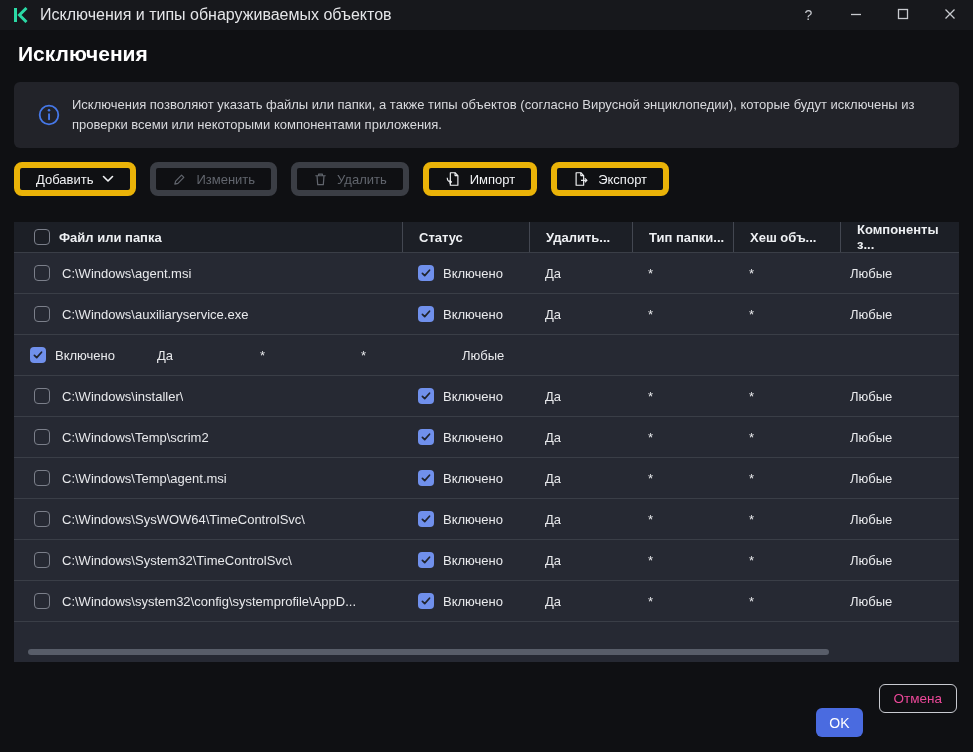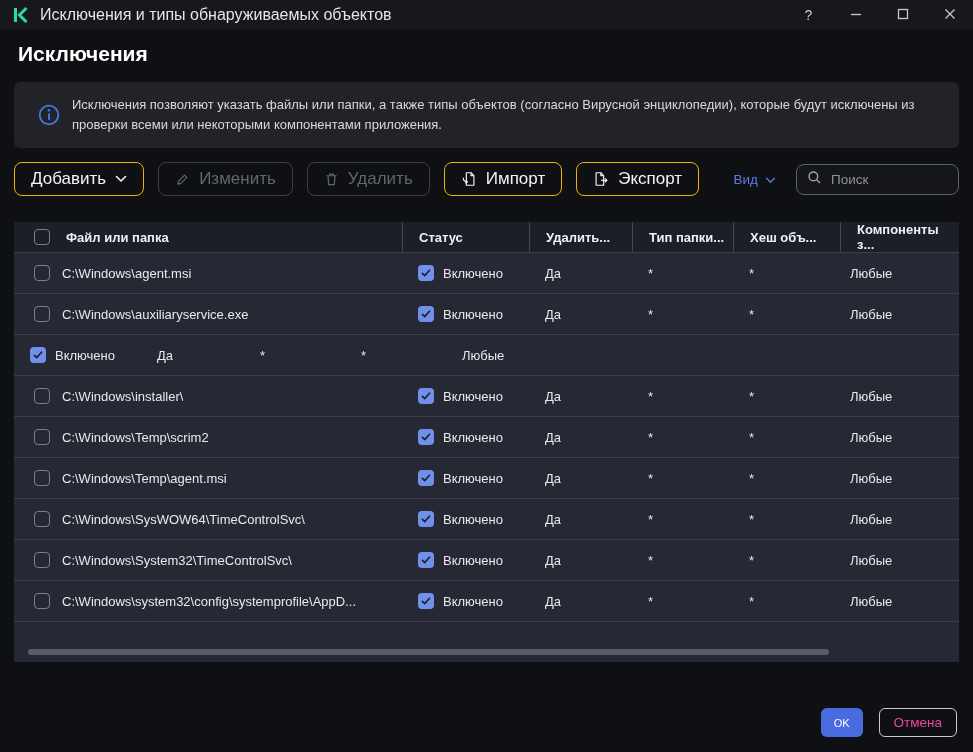--- a/index.html
+++ b/index.html
@@ -27,22 +27,22 @@
   }
   .banner-icon { margin-left:24px; flex:0 0 auto; display:flex; }
   .banner-text { margin-left:12px; font-size:13px; line-height:20px; color:#d8d9dd; max-width:850px; }
   
   .toolbar {
     position:absolute; left:14px; top:162px; width:945px; height:34px;
     display:flex; align-items:center; gap:14px;
   }
   .btn {
     display:inline-flex; align-items:center; gap:9px; height:34px; padding:0 16px;
-    border:1px solid #eab308; border-radius:8px; background:transparent;
-    color:#f2f3f5; font-size:17px; cursor:pointer; white-space:nowrap;
+    border:6px solid #eab308; border-radius:8px; background:transparent;
+    color:#f2f3f5; font-size:13px; cursor:pointer; white-space:nowrap;
   }
   .btn svg { display:block; }
   .btn.disabled { border-color:#3b3e45; color:#61656d; cursor:default; }
   .toolbar-right { margin-left:auto; display:flex; align-items:center; gap:20px; }
   .view-link { display:inline-flex; align-items:center; gap:7px; color:#5a7ce8;
                font-size:13.5px; cursor:pointer; }
   .search-box {
     width:163px; height:31px; border:1px solid #5d616b; border-radius:8px;
     background:#15161a; display:flex; align-items:center; padding:0 10px; gap:9px;
   }
@@ -50,21 +50,21 @@
     flex:1; min-width:0; background:transparent; border:none; outline:none;
     color:#e8e9ec; font-size:13.5px; font-family:"Liberation Sans", sans-serif;
   }
   .search-box input::placeholder { color:#90939b; }
   
   .table { position:absolute; left:14px; top:222px; width:945px; height:440px; }
   .thead { display:flex; height:30px; background:#1c1f26; align-items:stretch; }
   .th { display:flex; align-items:center; font-size:13px; font-weight:bold; color:#eef0f3;
         padding-left:16px; cursor:pointer; }
   .th + .th { border-left:1px solid #434751; }
-  .th.col-path { padding-left:20px; gap:16px; }
+  .th.col-path { padding-left:20px; gap:9px; }
   .col-path   { width:388px; flex:0 0 auto; }
   .col-status { width:127px; flex:0 0 auto; }
   .col-added  { width:103px; flex:0 0 auto; }
   .col-type   { width:101px; flex:0 0 auto; }
   .col-hash   { width:107px; flex:0 0 auto; }
   .col-comp   { flex:1 1 auto; }
   .tbody { background:#262933; }
   .tr { display:flex; height:41px; border-top:1px solid #3a3e47; align-items:stretch; cursor:pointer; }
   .td { display:flex; align-items:center; font-size:13px; color:#e8e9ec; padding-left:16px;
         overflow:hidden; white-space:nowrap; }
@@ -81,22 +81,23 @@
   .path-text { overflow:hidden; white-space:nowrap; }
   .filler { height:41px; border-top:1px solid #3a3e47; position:relative; background:#262933; }
   .hscrollbar {
     position:absolute; left:14px; bottom:7px; width:801px; height:6px;
     border-radius:3px; background:#585d69; cursor:pointer;
   }
   
   .footer-buttons { position:absolute; right:16px; bottom:15px; display:flex; gap:16px; }
   .ok-btn {
     height:29px; padding:0 13px; border:none; border-radius:6px; background:#4a6be0;
-    color:#ffffff; font-size:11px; display:flex; align-items:center; cursor:pointer;
+    color:#ffffff; font-size:14px; display:flex; align-items:center; cursor:pointer;
     font-family:"Liberation Sans", sans-serif;
+    margin-top:24px;
   }
   .cancel-btn {
     height:29px; padding:0 14px; border:1px solid #c9cbd1; border-radius:6px; background:transparent;
     color:#ec4899; font-size:13.5px; display:flex; align-items:center; cursor:pointer;
     font-family:"Liberation Sans", sans-serif;
   }
 </style>
 </head>
 <body>
 
@@ -192,39 +193,20 @@
         <svg width="16" height="16" viewBox="0 0 18 18">
           <path d="M3.5 2h5.3L12 5.2V16H3.5V2z" stroke="#f2f3f5" stroke-width="1.3" fill="none" stroke-linejoin="round"></path>
           <path d="M8.8 2v3.2H12" stroke="#f2f3f5" stroke-width="1.3" fill="none" stroke-linejoin="round"></path>
           <path d="M9 10.5h6.5" stroke="#f2f3f5" stroke-width="1.3" fill="none"></path>
           <path d="M13.3 8.3l2.4 2.2-2.4 2.2" stroke="#f2f3f5" stroke-width="1.3" fill="none" stroke-linejoin="round"></path>
         </svg>
       </span>
       <span>Экспорт</span>
     </button>
 
-    <div class="toolbar-right">
-      <span class="view-link">
-        <span>Вид</span>
-        <span>
-          <svg width="11" height="7" viewBox="0 0 12 8">
-              <path d="M1.5 1.5 L6 6 L10.5 1.5" stroke="#5a7ce8" stroke-width="1.6" fill="none" stroke-linecap="round" stroke-linejoin="round"></path>
-            </svg>
-        </span>
-      </span>
-      <div class="search-box">
-        <span>
-          <svg width="15" height="15" viewBox="0 0 16 16">
-              <circle cx="6.8" cy="6.8" r="4.6" stroke="#a0a3ab" stroke-width="1.5" fill="none"></circle>
-              <path d="M10.3 10.3l3.6 3.6" stroke="#a0a3ab" stroke-width="1.5"></path>
-            </svg>
-        </span>
-        <input type="text" placeholder="Поиск" style="">
-      </div>
-    </div>
   </div>
 
   <div class="table">
     <div class="thead">
       <div class="th col-path">
         <span class="cb"></span>
         <span>Файл или папка</span>
       </div>
       <div class="th col-status">
         <span>Статус</span>

